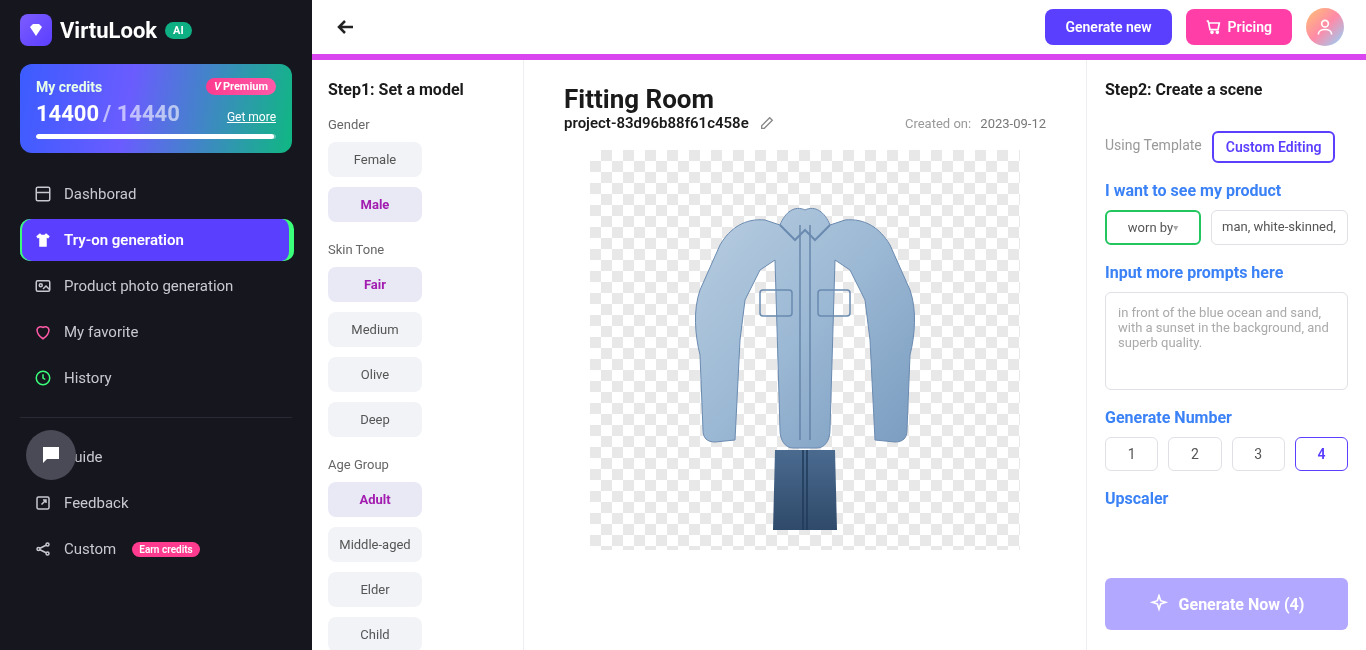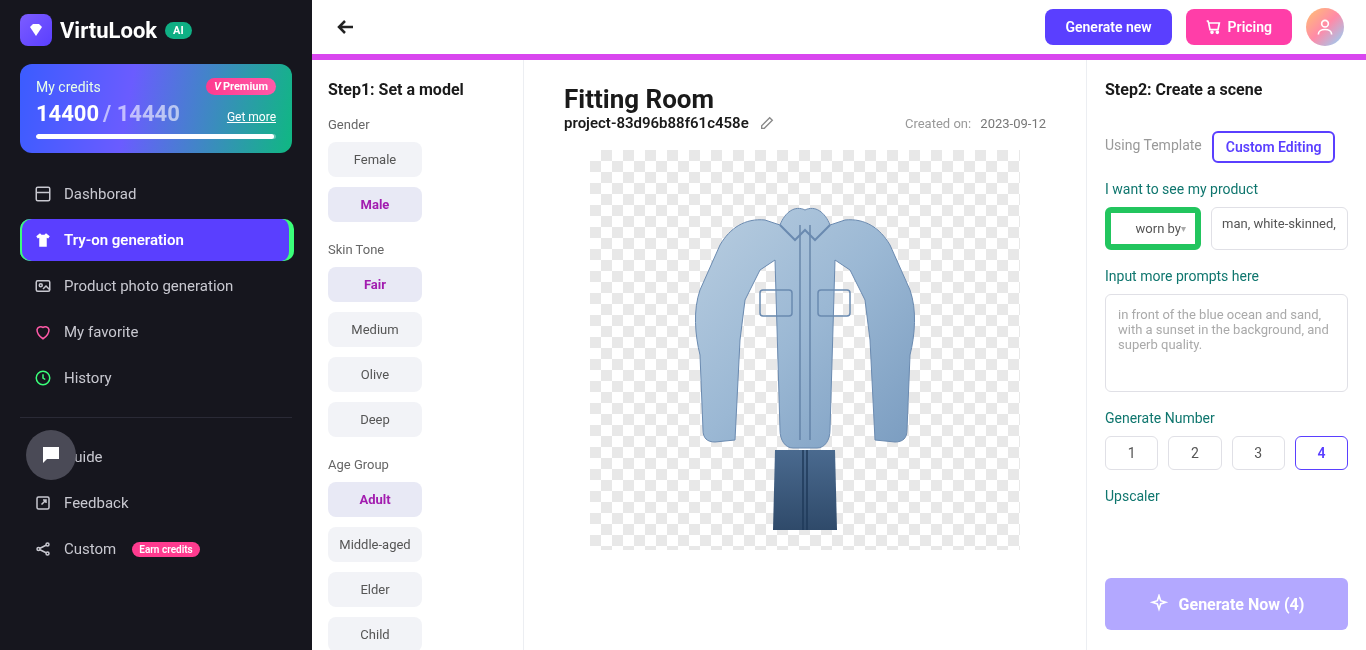--- a/index.html
+++ b/index.html
@@ -4,21 +4,21 @@
 <style>
 *{margin:0;padding:0;box-sizing:border-box;font-family:-apple-system,BlinkMacSystemFont,"Segoe UI",Roboto,sans-serif}
 body{display:flex;width:1366px;height:650px;overflow:hidden;background:#fff}
 .sidebar{width:312px;background:#16161e;color:#fff;padding:14px 20px;flex-shrink:0;display:flex;flex-direction:column}
 .logo-row{display:flex;align-items:center;gap:8px;margin-bottom:18px}
 .logo-icon{width:32px;height:32px;background:linear-gradient(135deg,#7c5cff,#5a3fff);border-radius:8px;display:flex;align-items:center;justify-content:center;color:#fff;font-size:18px}
 .logo-text{font-size:22px;font-weight:700}
 .ai-badge{background:#0faf84;color:#fff;font-size:11px;font-weight:700;padding:2px 8px;border-radius:10px}
 .credits-card{background:linear-gradient(100deg,#3b5cff 0%,#6a5cff 40%,#0fb882 100%);border-radius:12px;padding:14px 16px;margin-bottom:20px}
 .credits-top{display:flex;justify-content:space-between;align-items:center;margin-bottom:6px}
-.credits-label{font-size:14px;font-weight:400;color:#e8ffe8}
+.credits-label{font-size:14px;font-weight:700;color:#e8ffe8}
 .premium-badge{background:linear-gradient(90deg,#ff3b8f,#ff5aa8);color:#fff;font-size:11px;font-weight:700;padding:2px 8px;border-radius:10px;display:flex;align-items:center;gap:2px}
 .credits-nums{display:flex;align-items:baseline;justify-content:space-between}
 .credits-main{font-size:22px;font-weight:700}
 .credits-sep{color:rgba(255,255,255,0.6);font-size:22px;font-weight:700}
 .credits-total{color:rgba(255,255,255,0.6);font-size:22px;font-weight:700}
 .get-more{color:#fff;font-size:12px;text-decoration:underline;cursor:pointer}
 .credits-bar{height:5px;background:rgba(255,255,255,0.3);border-radius:3px;margin-top:8px;overflow:hidden}
 .credits-bar-fill{height:100%;width:99%;background:#fff;border-radius:3px}
 .nav{display:flex;flex-direction:column;gap:4px}
 .nav-item{display:flex;align-items:center;gap:12px;padding:12px 14px;border-radius:10px;font-size:15px;color:#c8c8d0;cursor:pointer}
@@ -47,23 +47,23 @@
 .project-name{font-size:15px;font-weight:600;color:#1a1a1a;display:flex;align-items:center;gap:10px}
 .edit-icon{color:#888;cursor:pointer}
 .created{font-size:13px;color:#999}
 .created-date{color:#777;margin-left:6px}
 .canvas{width:430px;height:400px;margin:0 auto;background-image:linear-gradient(45deg,#e8e8e8 25%,transparent 25%),linear-gradient(-45deg,#e8e8e8 25%,transparent 25%),linear-gradient(45deg,transparent 75%,#e8e8e8 75%),linear-gradient(-45deg,transparent 75%,#e8e8e8 75%);background-size:22px 22px;background-position:0 0,0 11px,11px -11px,-11px 0;display:flex;align-items:center;justify-content:center;position:relative}
 .shirt{width:320px;height:360px;position:relative}
 .step2{width:280px;border-left:1px solid #eceef2;padding:20px 18px;overflow-y:auto;display:flex;flex-direction:column}
 .tabs{display:flex;gap:10px;margin:14px 0 18px}
 .tab{font-size:14px;color:#999;padding:6px 0;cursor:pointer}
 .tab.active{color:#5a3fff;font-weight:600;border:2px solid #5a3fff;border-radius:6px;padding:6px 12px}
-.sec-label{font-size:14px;font-weight:400;color:#0f766e;margin-bottom:10px}
+.sec-label{font-size:16px;font-weight:700;color:#3b82f6;margin-bottom:10px}
 .inline-controls{display:flex;gap:10px;margin-bottom:18px}
-.select-box{border:6px solid #22c55e;border-radius:6px;padding:8px 9px;font-size:13px;color:#555;display:flex;align-items:center;justify-content:flex-end;cursor:pointer}
+.select-box{border:2px solid #22c55e;border-radius:6px;padding:8px 9px;font-size:13px;color:#555;display:flex;align-items:center;justify-content:center;cursor:pointer}
 .select-box.small{width:96px}
 .text-input{border:1px solid #e0e0e6;border-radius:6px;padding:8px 10px;font-size:13px;color:#555;flex:1;min-width:0;overflow:hidden;white-space:nowrap}
 .prompt-box{border:1px solid #e0e0e6;border-radius:6px;padding:12px;font-size:13px;color:#aaa;height:98px;margin-bottom:18px}
 .num-row{display:flex;gap:10px;margin-bottom:18px}
 .num-chip{flex:1;border:1px solid #e0e0e6;border-radius:6px;padding:8px 0;text-align:center;font-size:14px;color:#555;cursor:pointer}
 .num-chip.selected{border-color:#5a3fff;color:#5a3fff;font-weight:600}
 .generate-btn{background:#b3a8ff;color:#fff;border:none;border-radius:6px;padding:16px;font-size:16px;font-weight:700;cursor:pointer;display:flex;align-items:center;justify-content:center;gap:10px;margin-top:auto}
 svg{display:block}
 </style>
 </head>

